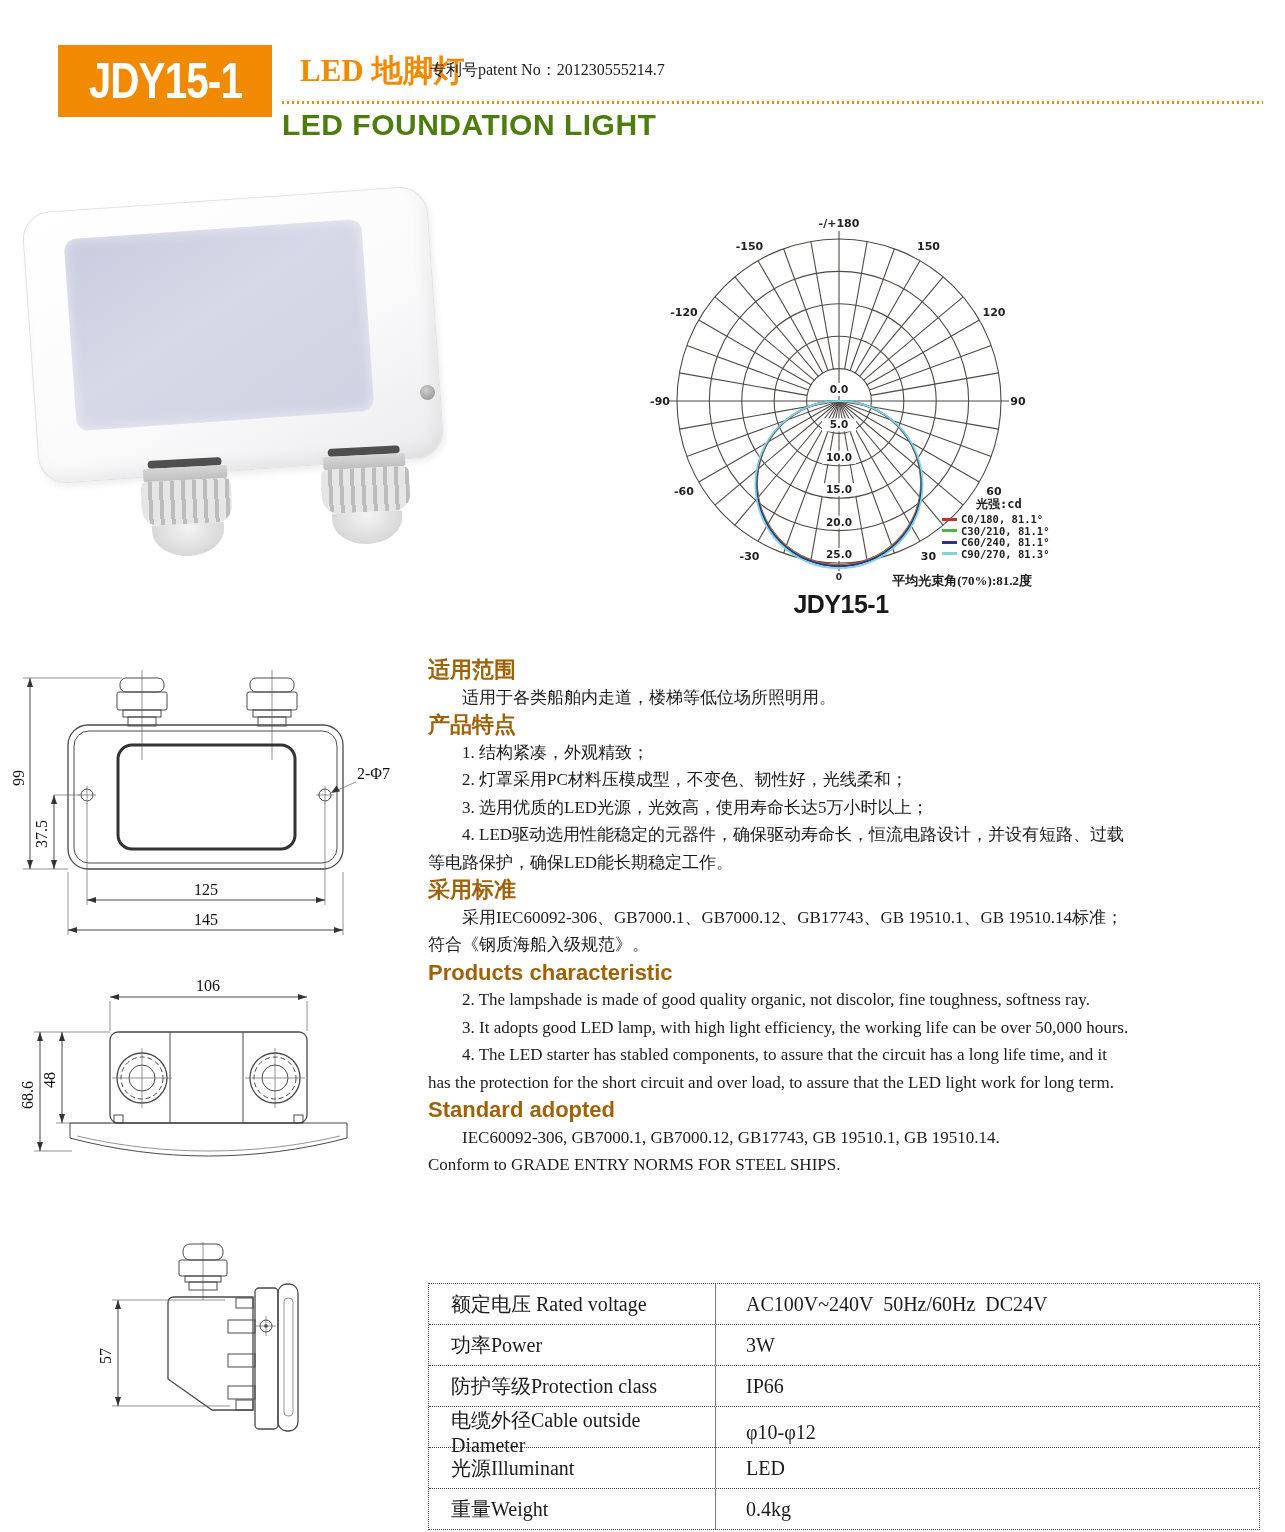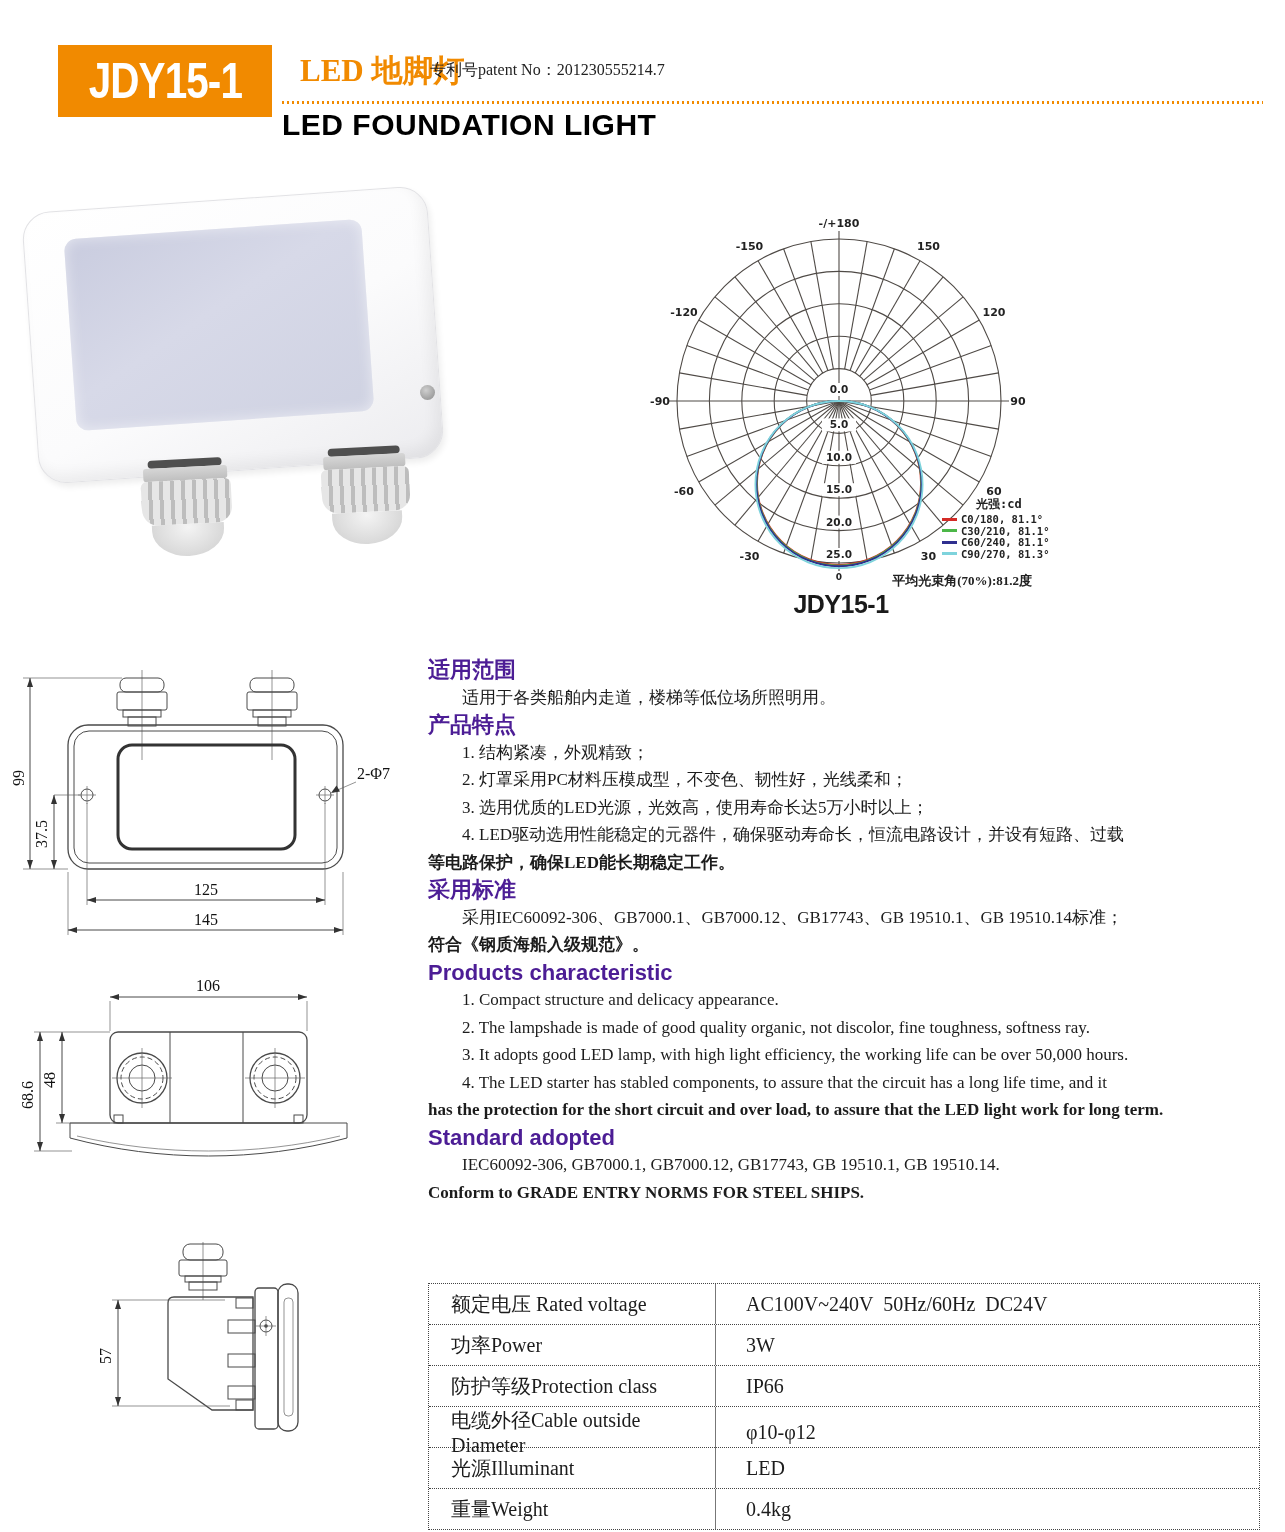--- a/index.html
+++ b/index.html
@@ -10,21 +10,21 @@
   .model-block{position:absolute;left:58px;top:45px;width:214px;height:72px;background:#F18A00;
                display:flex;align-items:center;justify-content:center;}
   .model-block span{color:#fff;font-family:"Liberation Sans",sans-serif;font-weight:bold;
                     font-size:44px;letter-spacing:-1px;transform:scale(.92,1.12);}
   .title-cn{position:absolute;left:300px;top:50px;font-family:Liberation Serif, serif;
             font-weight:bold;font-size:31px;color:#F18A00;}
   .patent{position:absolute;left:430px;top:60px;font-size:16px;color:#222;}
   .dotline{position:absolute;left:282px;top:101px;width:981px;height:3px;
            background-image:repeating-linear-gradient(90deg,#F18A00 0 2px,transparent 2px 5px);}
   .title-en{position:absolute;left:282px;top:108px;font-family:"Liberation Sans",sans-serif;
-            font-weight:bold;font-size:30px;color:#000000;letter-spacing:.5px;}
+            font-weight:bold;font-size:30px;color:#4d7c0f;letter-spacing:.5px;}
 
   
   .photo{position:absolute;left:18px;top:175px;width:445px;height:420px;}
   .ph-body{position:absolute;left:12px;top:24px;width:404px;height:270px;border-radius:28px;
            background:linear-gradient(155deg,#ffffff 0%,#fbfbfc 55%,#ececef 100%);
            border:1px solid #e2e2e5;transform:rotate(-4deg);
            box-shadow:2px 4px 6px rgba(0,0,0,.07), inset -6px -8px 14px rgba(0,0,0,.05);}
   .ph-panel{position:absolute;left:52px;top:54px;width:298px;height:192px;border-radius:12px;
             background:linear-gradient(150deg,#c9ccdf 0%,#d7d9e8 45%,#cfd2e2 100%);
             transform:rotate(-4deg);box-shadow:inset 0 0 14px rgba(255,255,255,.55);}
@@ -59,23 +59,23 @@
   .ol2{stroke:#4a4a4a;stroke-width:1;fill:none;}
   .thick{stroke:#333;stroke-width:3;fill:none;}
   .dim{stroke:#333;stroke-width:.9;fill:none;}
   .ext{stroke:#666;stroke-width:.7;fill:none;}
   .arr{fill:#333;stroke:none;}
   .dtxt{font-family:"Liberation Serif",serif;font-size:16px;fill:#111;}
 
   
   .sections{position:absolute;left:428px;top:656px;width:840px;line-height:27.5px;}
   .sections p{margin:0;white-space:nowrap;}
-  .h-cn,.h-en{font-family:"Liberation Sans",sans-serif;font-weight:bold;font-size:22px;color:#4c1d95;}
+  .h-cn,.h-en{font-family:"Liberation Sans",sans-serif;font-weight:bold;font-size:22px;color:#a16207;}
   .t{font-size:17px;text-indent:2em;}
-  .t.noind{text-indent:0;font-weight:bold;}
+  .t.noind{text-indent:0;}
 
   
   .spec-table{position:absolute;left:428px;top:1283px;width:830px;border:1px dotted #444;
               font-size:20px;}
   .spec-row{display:grid;grid-template-columns:287px 1fr;height:40px;border-bottom:1px dotted #444;}
   .spec-row:last-child{border-bottom:none;}
   .spec-label{display:flex;align-items:center;padding-left:22px;border-right:1px solid #777;}
   .spec-value{display:flex;align-items:center;padding-left:30px;white-space:pre;}
 </style>
 </head>
@@ -351,21 +351,20 @@
     <p class="h-cn">产品特点</p>
     <p class="t">1. 结构紧凑，外观精致；</p>
     <p class="t">2. 灯罩采用PC材料压模成型，不变色、韧性好，光线柔和；</p>
     <p class="t">3. 选用优质的LED光源，光效高，使用寿命长达5万小时以上；</p>
     <p class="t">4. LED驱动选用性能稳定的元器件，确保驱动寿命长，恒流电路设计，并设有短路、过载</p>
     <p class="t noind">等电路保护，确保LED能长期稳定工作。</p>
     <p class="h-cn">采用标准</p>
     <p class="t">采用IEC60092-306、GB7000.1、GB7000.12、GB17743、GB 19510.1、GB 19510.14标准；</p>
     <p class="t noind">符合《钢质海船入级规范》。</p>
     <p class="h-en">Products characteristic</p>
-    <p class="t">1. Compact structure and delicacy appearance.</p>
     <p class="t">2. The lampshade is made of good quality organic, not discolor, fine toughness, softness ray.</p>
     <p class="t">3. It adopts good LED lamp, with high light efficiency, the working life can be over 50,000 hours.</p>
     <p class="t">4. The LED starter has stabled components, to assure that the circuit has a long life time, and it</p>
     <p class="t noind">has the protection for the short circuit and over load, to assure that the LED light work for long term.</p>
     <p class="h-en">Standard adopted</p>
     <p class="t">IEC60092-306, GB7000.1, GB7000.12, GB17743, GB 19510.1, GB 19510.14.</p>
     <p class="t noind">Conform to GRADE ENTRY NORMS FOR STEEL SHIPS.</p>
   </div>
 
   <div class="spec-table">

